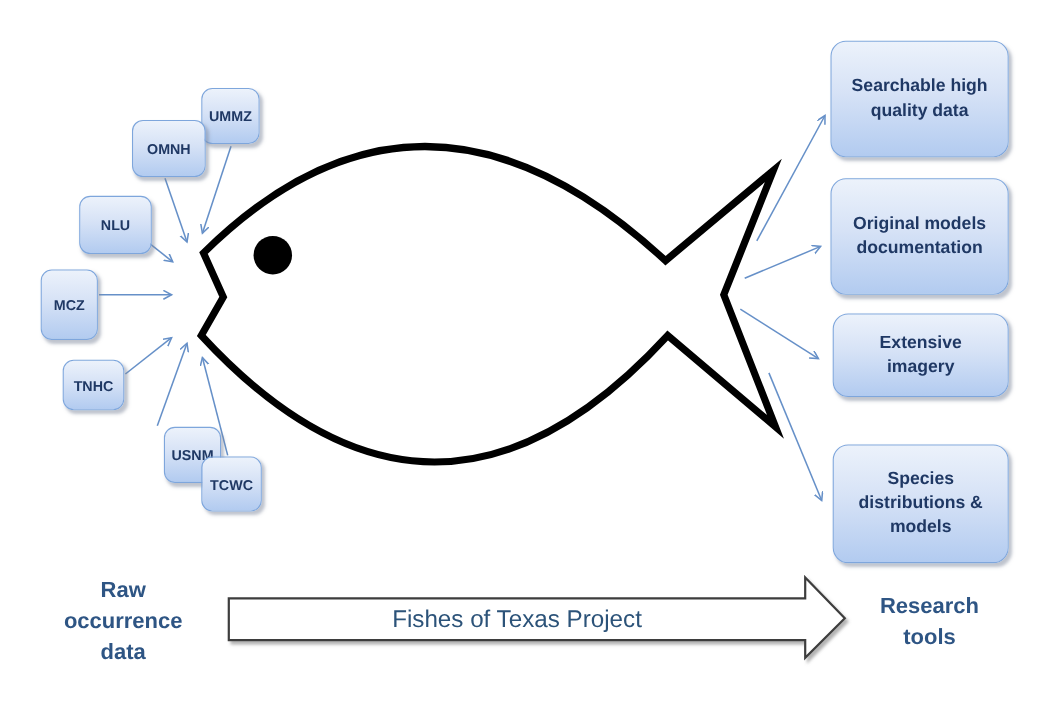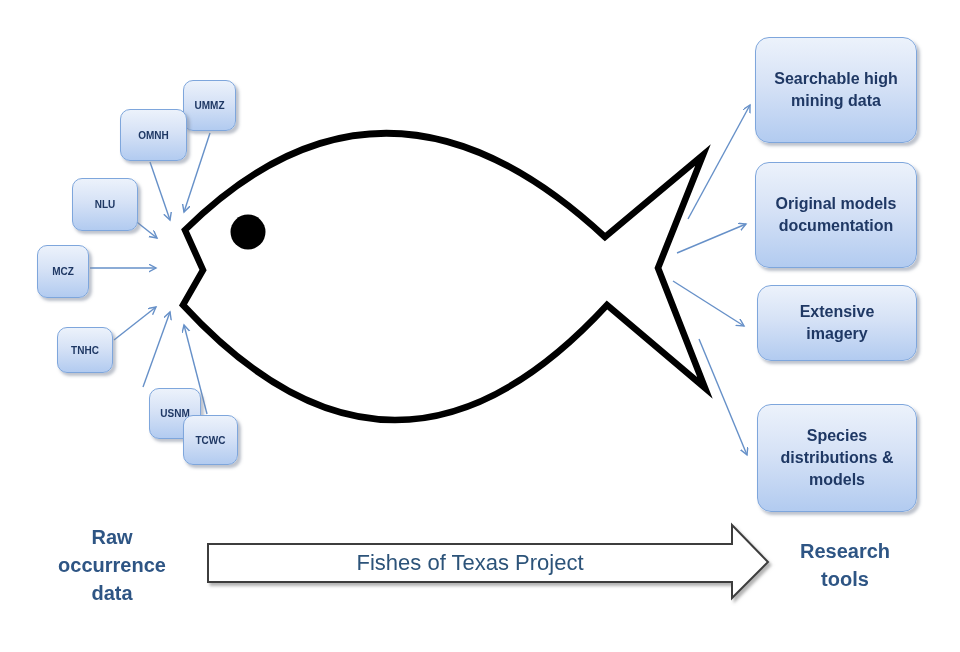--- a/index.html
+++ b/index.html
@@ -9,21 +9,21 @@
   }
   .stage svg{position:absolute;left:0;top:0;}
   .node{
     position:absolute;display:flex;align-items:center;justify-content:center;
     text-align:center;font-weight:bold;color:#1f3864;
     background:linear-gradient(180deg,#ecf2fb 0%,#d6e2f6 45%,#b2cbf0 100%);
     border:1.5px solid #7ea6dc;box-sizing:border-box;
     box-shadow:2.5px 3px 3px rgba(125,135,155,0.5);
     white-space:pre-line;
   }
-  .source-box{border-radius:10px;font-size:10px;line-height:15px;}
+  .source-box{border-radius:10px;font-size:13px;line-height:15px;}
   .output-box{border-radius:14px;font-size:16px;line-height:22px;padding:4px 6px;}
   .steps{
     position:absolute;left:245px;top:153px;width:380px;text-align:center;
     color:#1f3f68;font-size:24px;line-height:43.5px;white-space:nowrap;
   }
   .caption{
     position:absolute;text-align:center;font-weight:bold;color:#2e5584;
     font-size:20px;line-height:28px;white-space:pre-line;
   }
   .left-caption{left:32px;top:523px;width:160px;}
@@ -64,28 +64,28 @@
 
     <path d="M 185 230 Q 385 33 605 237 L 703 155 L 658 268 L 705 388 L 607 305 Q 395 535 183 305 L 203 270 Z" fill="#ffffff" stroke-width="6.5" stroke-linejoin="miter" stroke-miterlimit="8" stroke="#000000"></path>
     <circle cx="248" cy="232" r="17.5" fill="#000000"></circle>
 
     <polygon points="208,544 732,544 732,525 768,562 732,598 732,582 208,582" stroke-width="2" filter="url(#shadow)" fill="#ffffff" stroke="#3d3d3d"></polygon>
   </svg>
 
   <div class="node source-box" style="left:183px;top:80px;width:53px;height:51px;"><span>UMMZ</span></div>
   <div class="node source-box" style="left:120px;top:109px;width:67px;height:52px;"><span>OMNH</span></div>
   <div class="node source-box" style="left:72px;top:178px;width:66px;height:53px;text-align:right;"><span>NLU</span></div>
-  <div class="node source-box" style="left:37px;top:245px;width:52px;height:53px;"><span>MCZ</span></div>
+  <div class="node source-box" style="left:37px;top:245px;width:52px;height:64px;"><span>MCZ</span></div>
   <div class="node source-box" style="left:57px;top:327px;width:56px;height:46px;"><span>TNHC</span></div>
   <div class="node source-box" style="left:117px;top:388px;width:52px;height:51px;margin-left:32px;"><span>USNM</span></div>
   <div class="node source-box" style="left:183px;top:415px;width:55px;height:50px;"><span>TCWC</span></div>
 
 
   <div class="node output-box" style="left:755px;top:37px;width:162px;height:106px;"><span>Searchable high
-mining data</span></div>
+quality data</span></div>
   <div class="node output-box" style="left:755px;top:162px;width:162px;height:106px;"><span>Original models
 documentation</span></div>
   <div class="node output-box" style="left:757px;top:285px;width:160px;height:76px;"><span>Extensive
 imagery</span></div>
   <div class="node output-box" style="left:757px;top:404px;width:160px;height:108px;"><span>Species
 distributions &amp;
 models</span></div>
 
   <div class="caption left-caption">Raw
 occurrence

